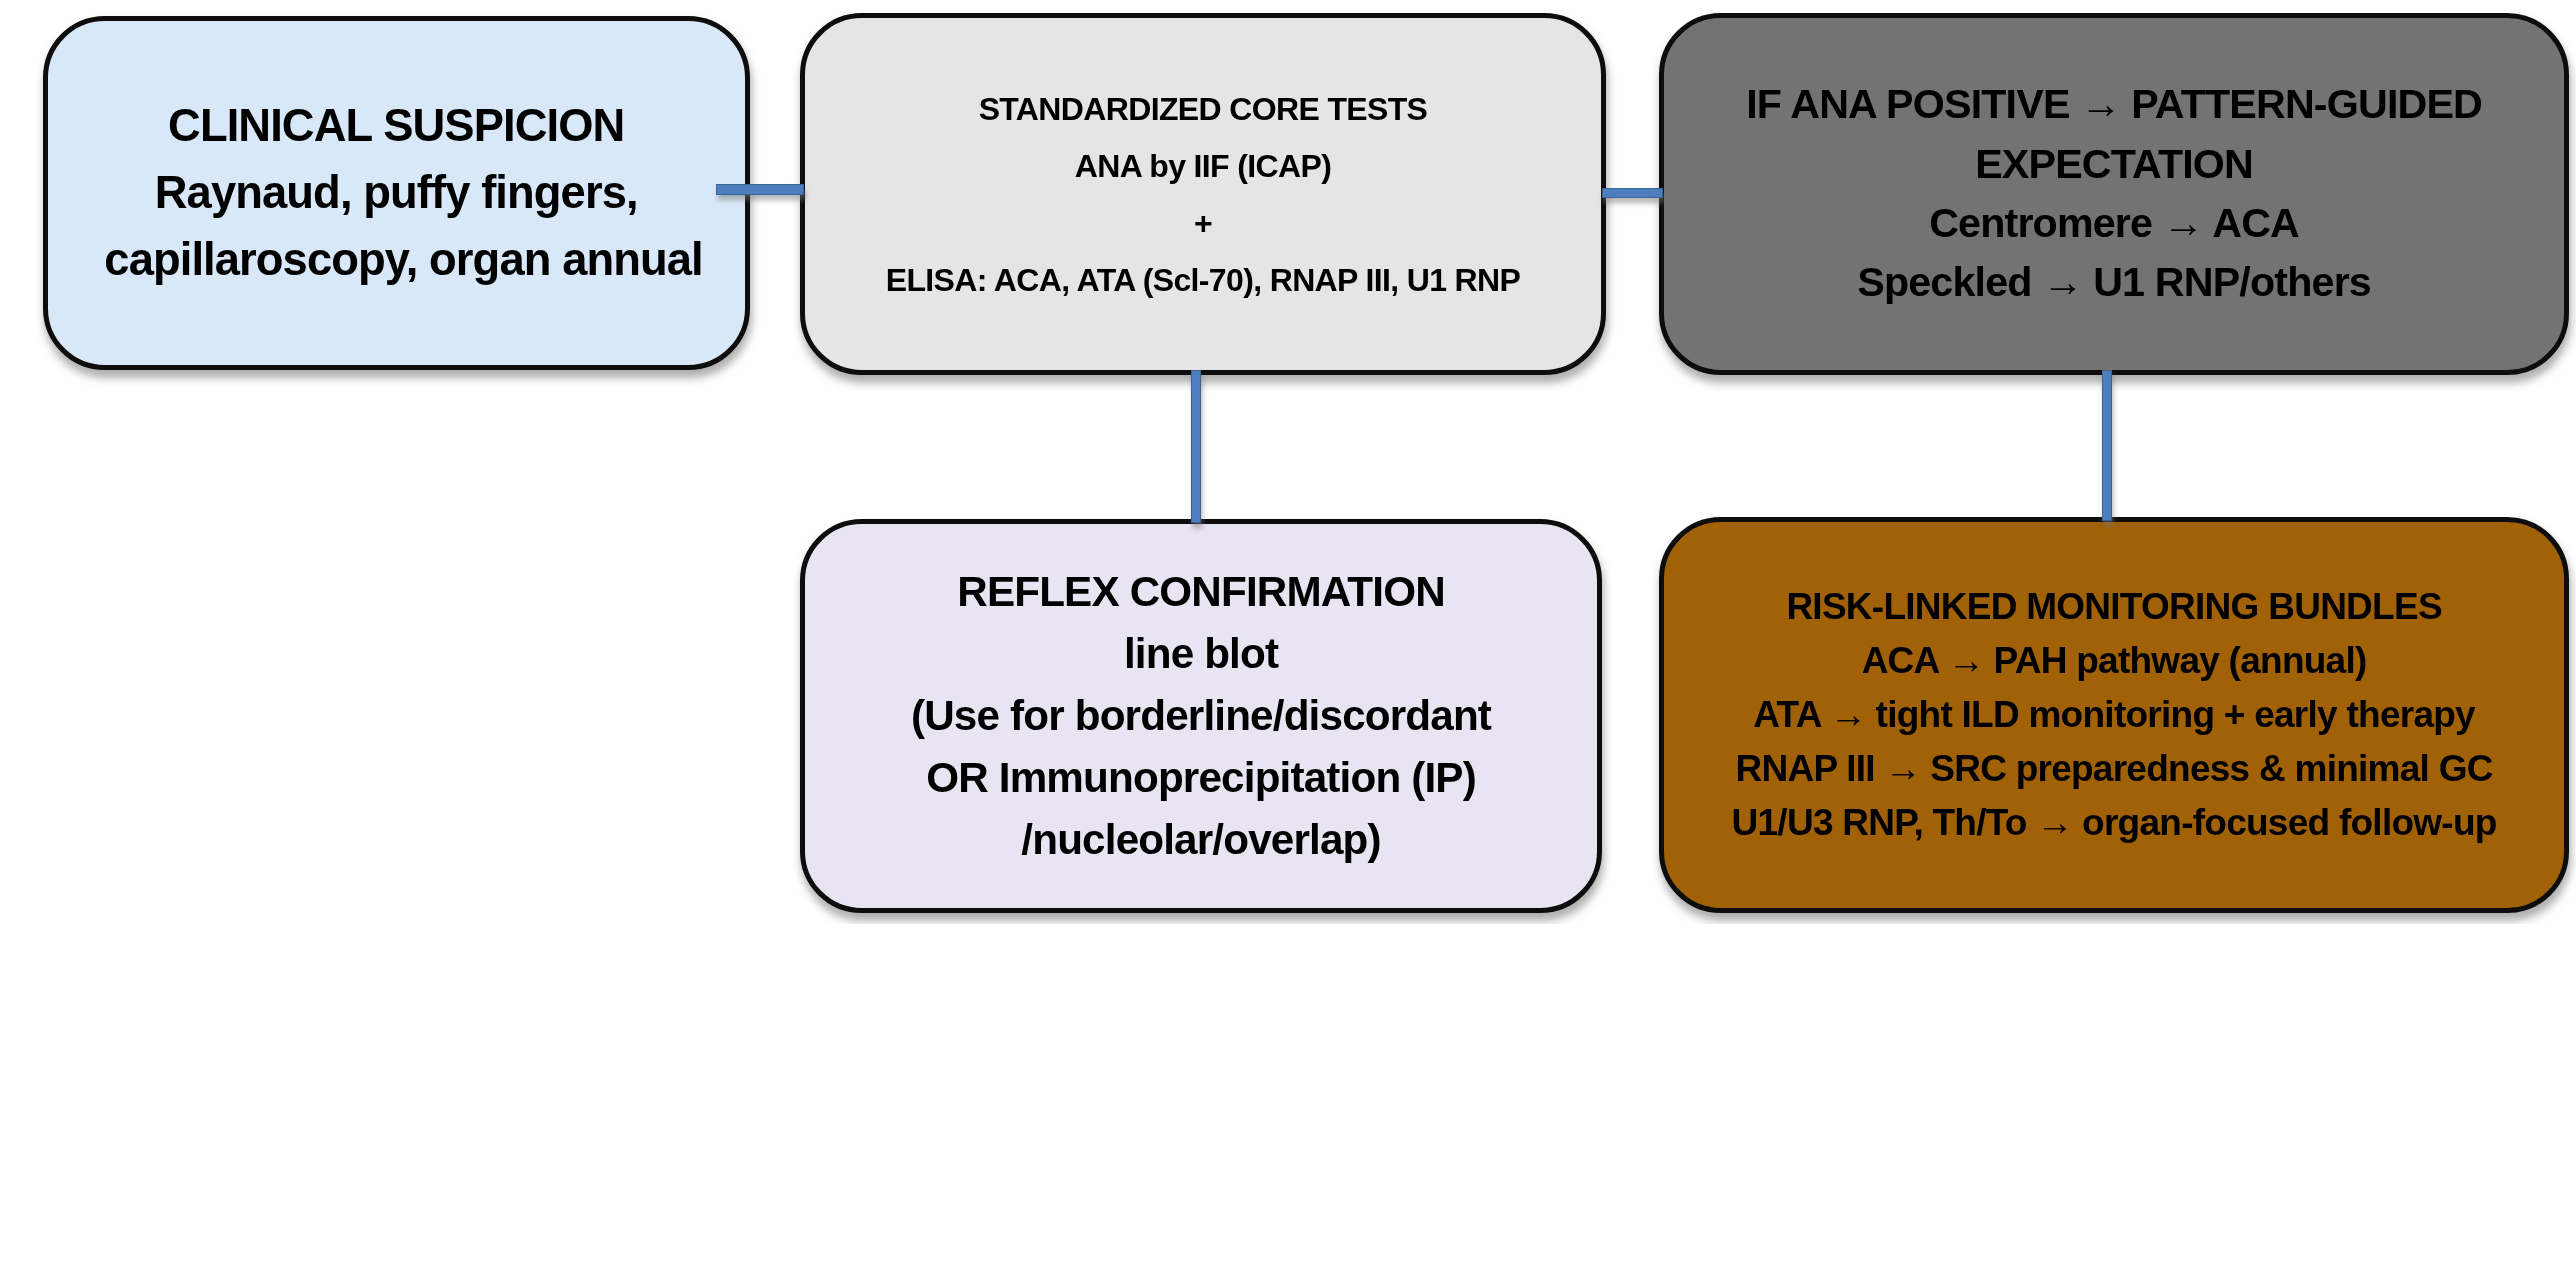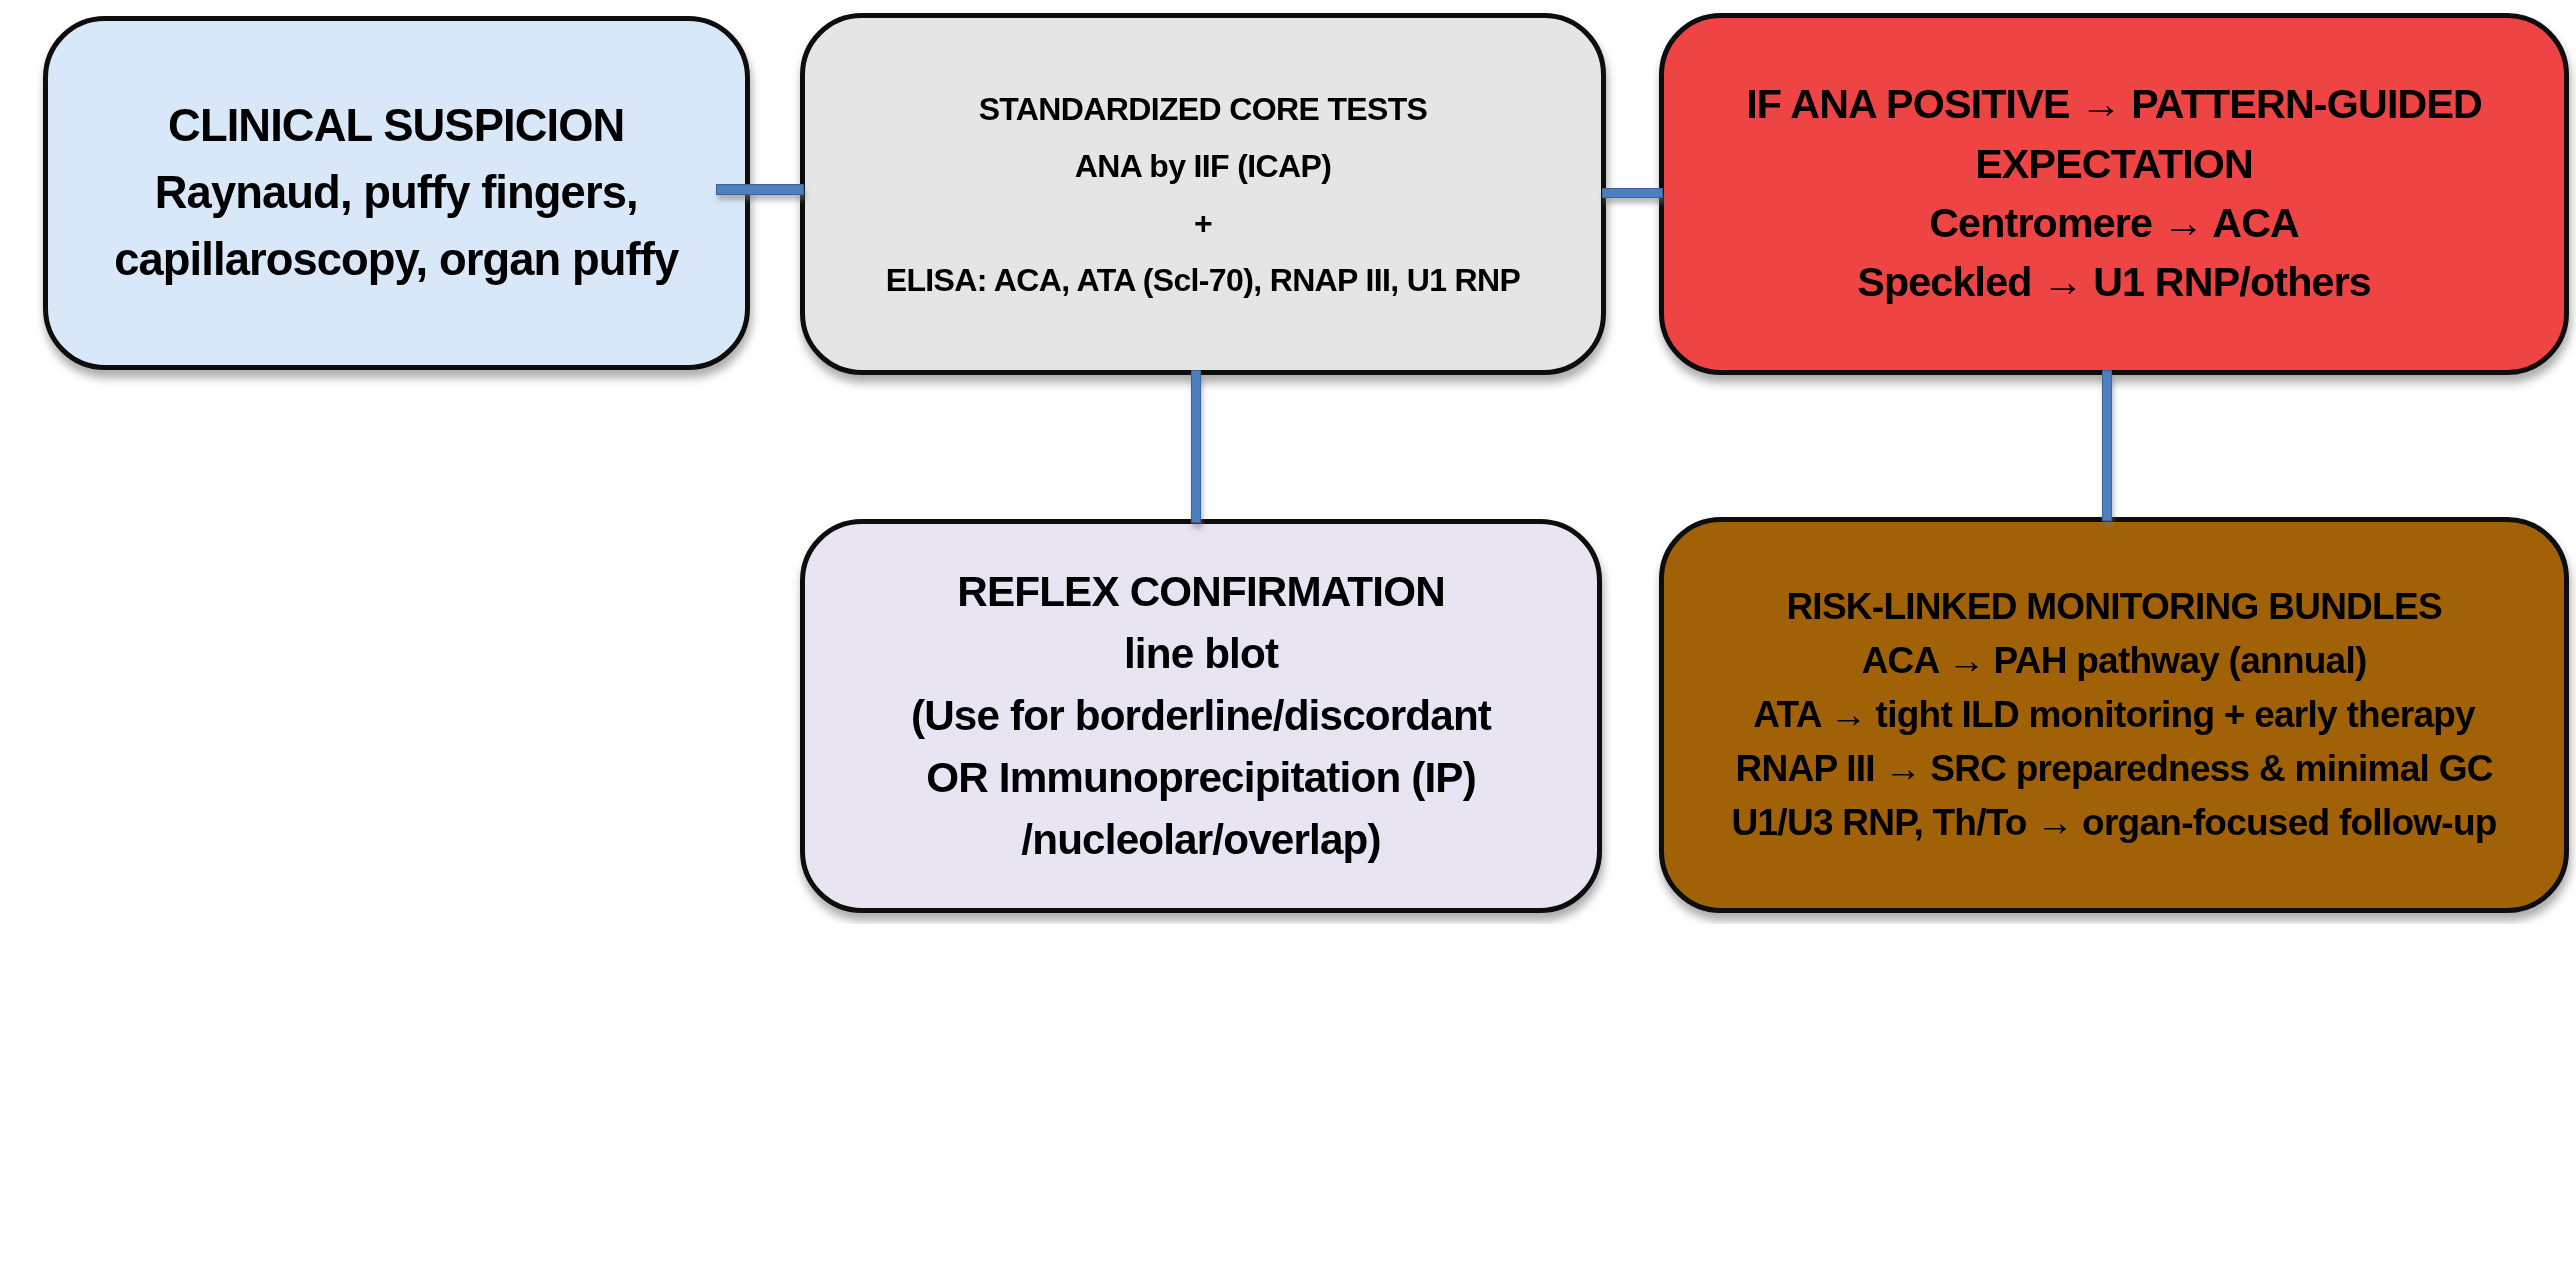--- a/index.html
+++ b/index.html
@@ -60,31 +60,31 @@
 <div class="canvas">
 
   <div class="conn c1" style="background-color: rgb(77, 126, 189);"></div>
   <div class="conn c2" style="background-color: rgb(77, 126, 189);"></div>
   <div class="conn c3" style="background-color: rgb(77, 126, 189);"></div>
   <div class="conn c4" style="background-color: rgb(77, 126, 189);"></div>
 
   <div class="box b1" style="background-color: rgb(217, 232, 248); margin-left: 28px;">
     <div class="line">CLINICAL SUSPICION</div>
     <div class="line">Raynaud, puffy fingers,</div>
-    <div class="line">capillaroscopy, organ puffy</div>
+    <div class="line">capillaroscopy, organ annual</div>
   </div>
 
   <div class="box b2" style="background-color: #e5e5e5; font-size: 32px; gap: 9px;">
     <div class="line">STANDARDIZED CORE TESTS</div>
     <div class="line">ANA by IIF (ICAP)</div>
     <div class="line">+</div>
     <div class="line">ELISA: ACA, ATA (Scl-70), RNAP III, U1 RNP</div>
   </div>
 
-  <div class="box b3" style="background-color: #ef4444;">
+  <div class="box b3" style="background-color: #737373;">
     <div class="line">IF ANA POSITIVE → PATTERN-GUIDED</div>
     <div class="line">EXPECTATION</div>
     <div class="line">Centromere → ACA</div>
     <div class="line">Speckled → U1 RNP/others</div>
   </div>
 
   <div class="box b4" style="background-color: rgb(233, 228, 242); text-align: center;">
     <div class="line">REFLEX CONFIRMATION</div>
     <div class="line">line blot</div>
     <div class="line">(Use for borderline/discordant</div>

